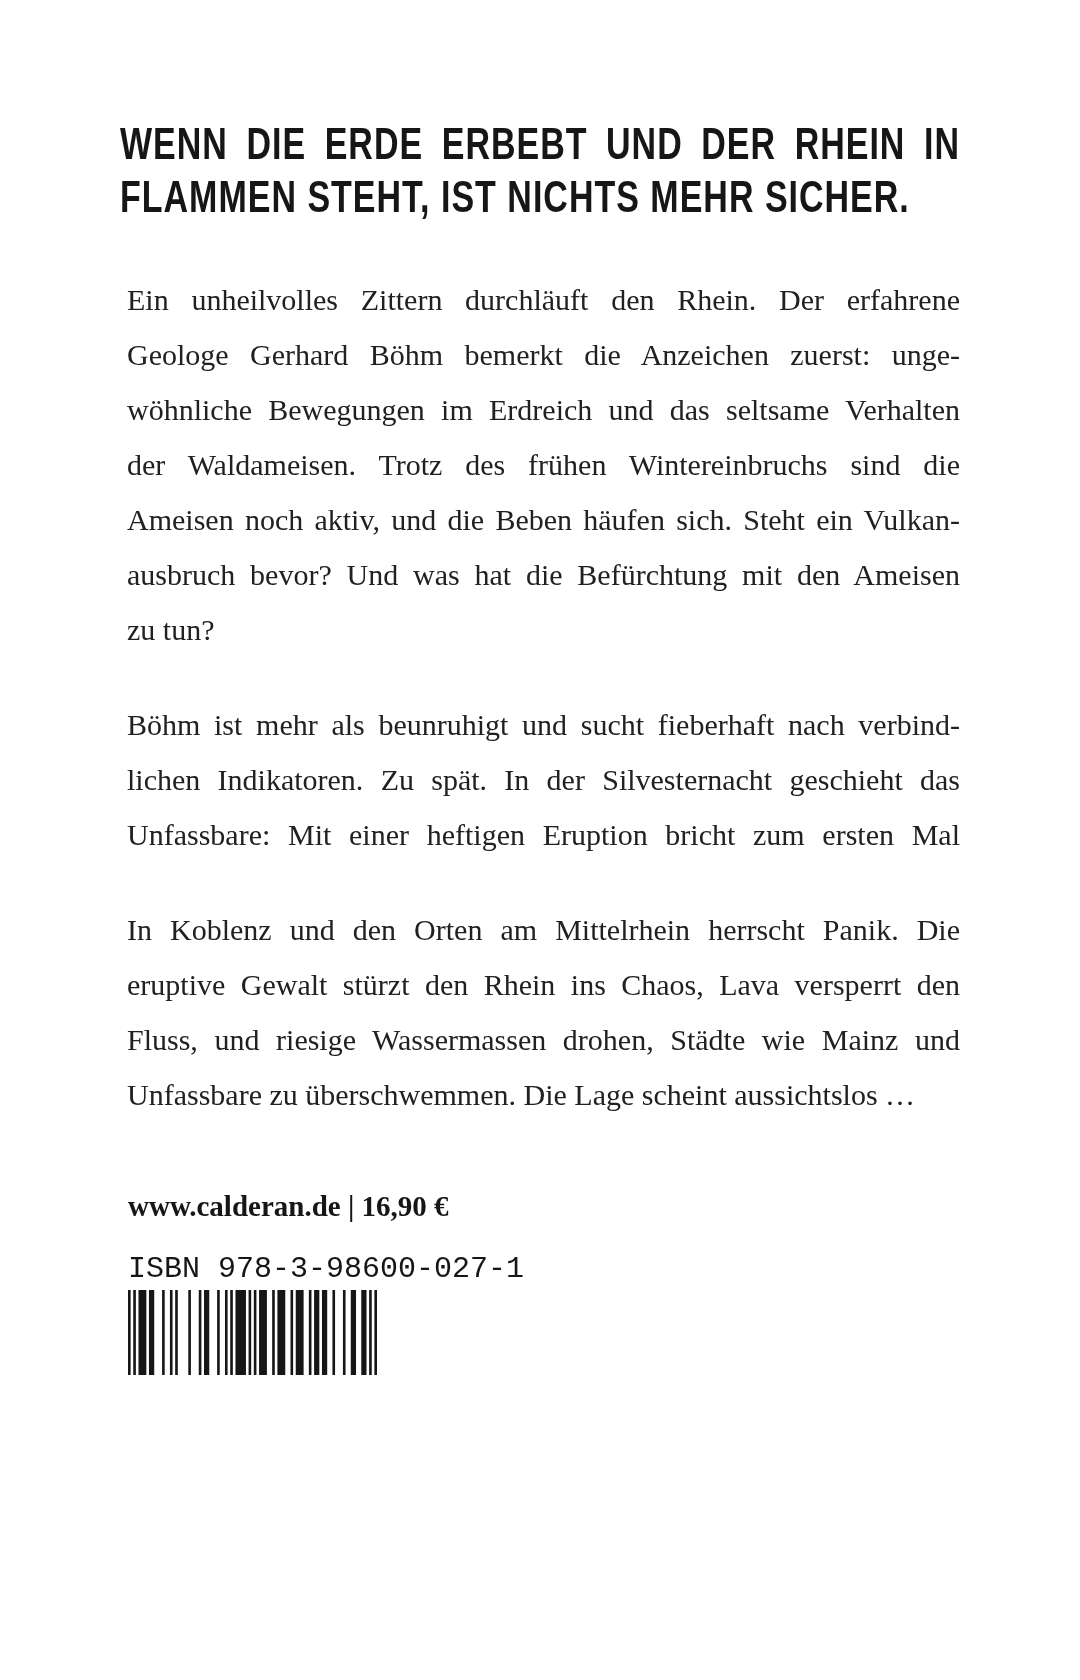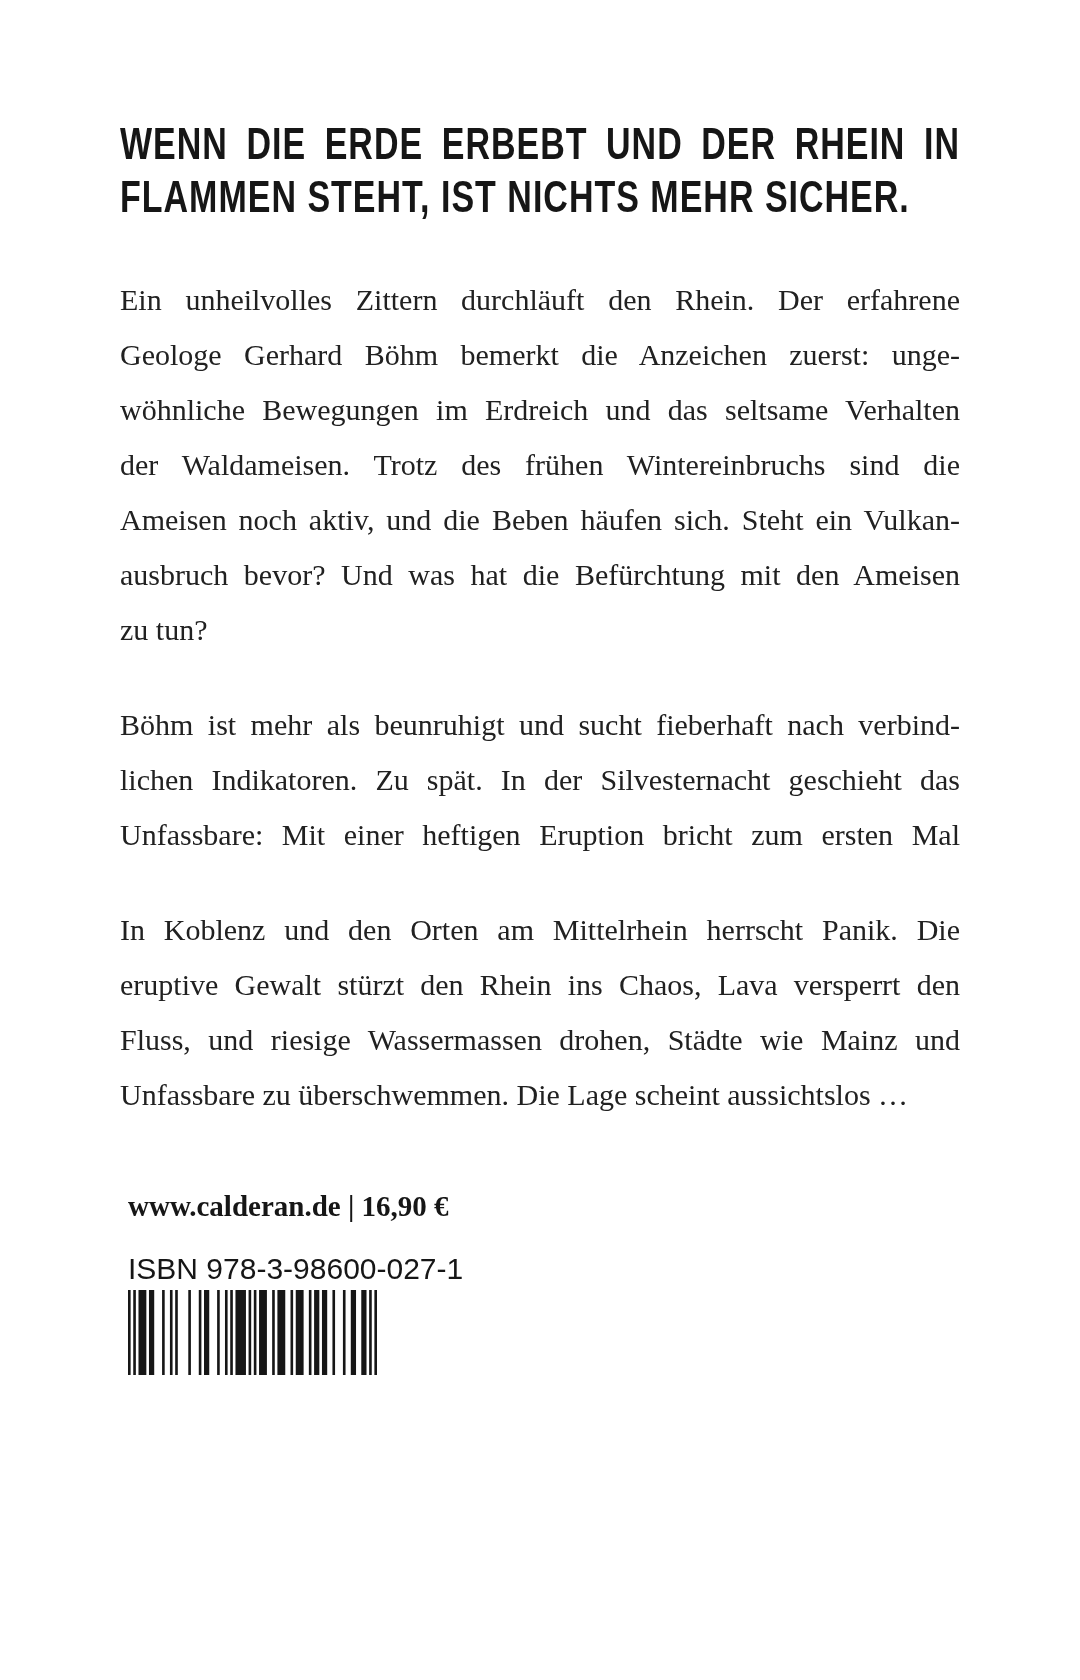--- a/index.html
+++ b/index.html
@@ -35,20 +35,21 @@
     transform: scaleY(1.3);
     transform-origin: 0 50%;
     white-space: normal;
   }
   .hline.last {
     text-align-last: left;
   }
   
   .cover-text {
     margin-top: 48px;
+    margin-left: 7px;
   }
   .para {
     margin-bottom: 40px;
   }
   .para:last-child {
     margin-bottom: 0;
   }
   .bline {
     font-size: 30px;
     line-height: 55px;
@@ -66,21 +67,21 @@
   .site-price {
     margin-top: 67px;
     font-family: Liberation Serif, serif;
     font-weight: 700;
     font-size: 29px;
     line-height: 34px;
     color: var(--headline, #161616);
   }
   .isbn {
     margin-top: 29px;
-    font-family: Liberation Sans, sans-serif;
+    font-family: Liberation Mono, monospace;
     font-weight: 400;
     font-size: 30px;
     line-height: 34px;
     color: var(--headline, #161616);
   }
   .barcode {
     display: block;
     margin-top: 4px;
     width: 249px;
     height: 85px;

